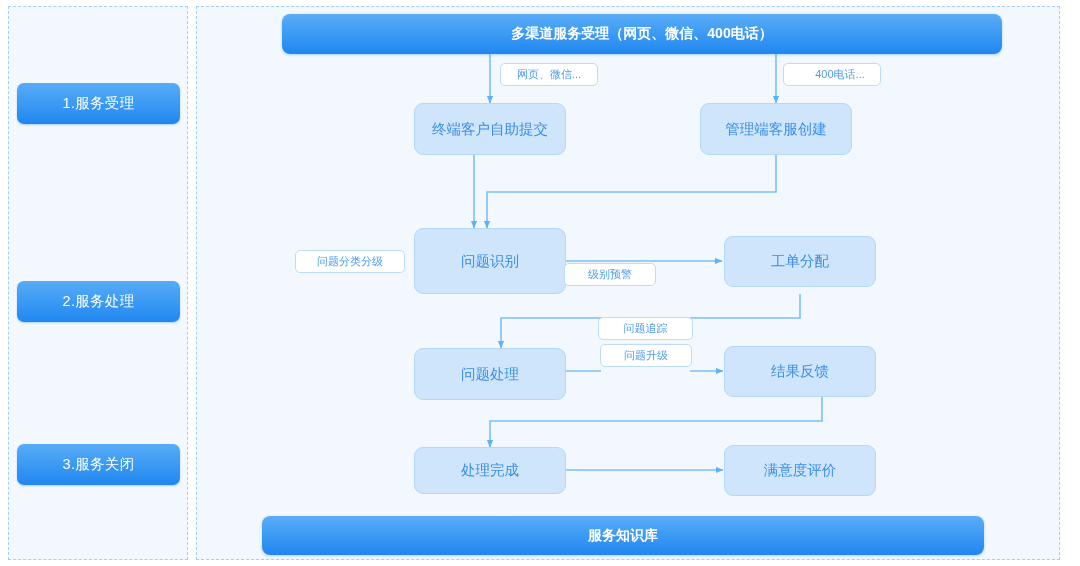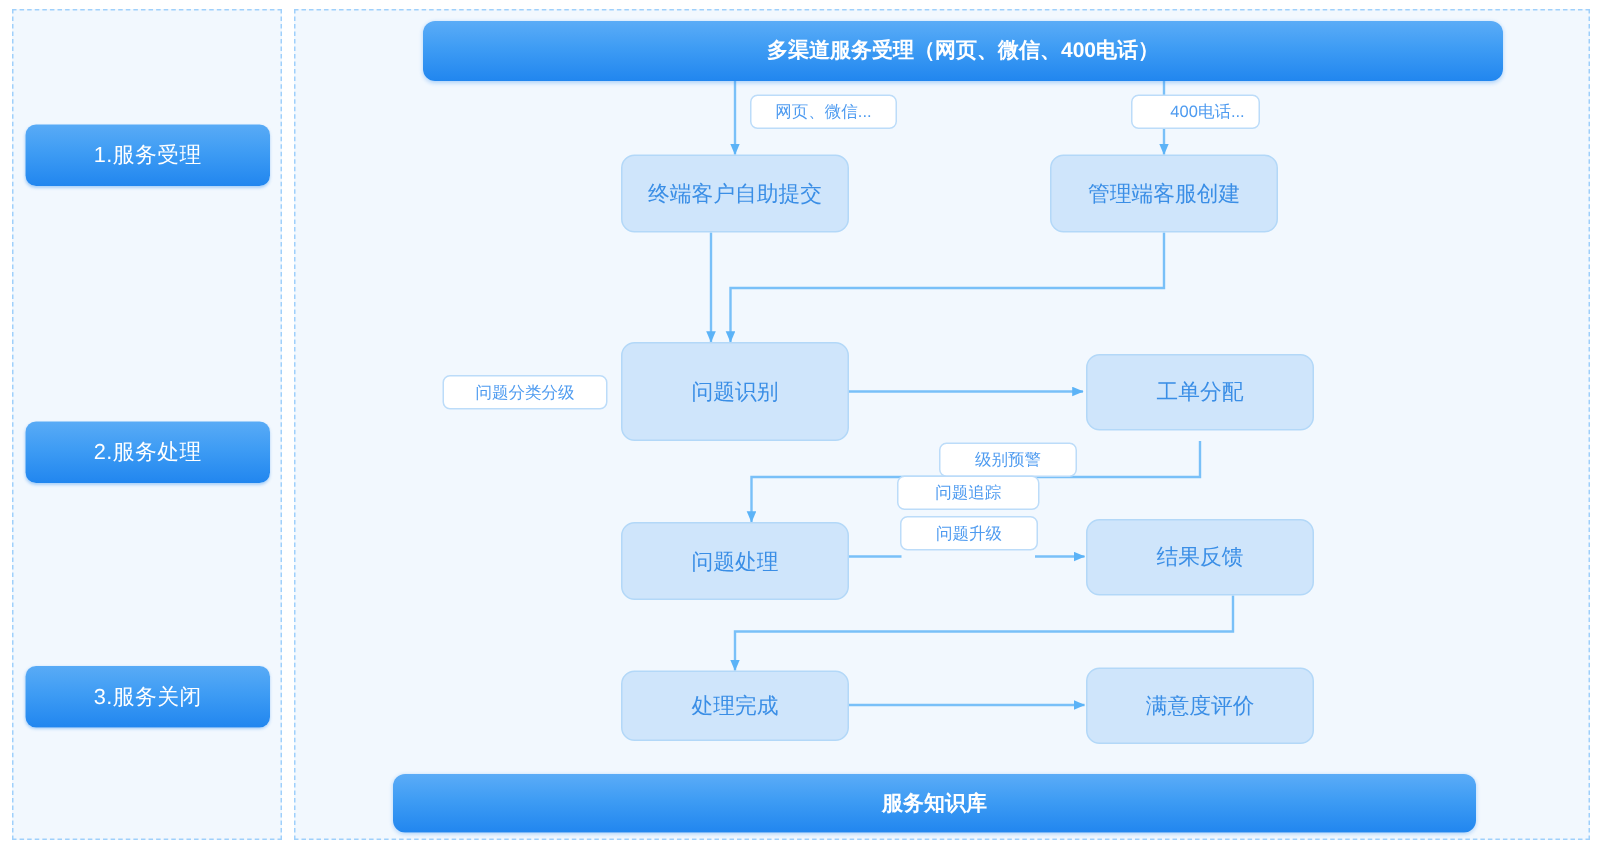--- a/index.html
+++ b/index.html
@@ -187,29 +187,29 @@
   </div>
 
   <div class="node" style="left:414px; top:447px; width:152px; height:47px;">
     <span>处理完成</span>
   </div>
 
   <div class="chip" style="left:500px; top:63px; width:98px;">
     <span>网页、微信...</span>
   </div>
 
-  <div class="chip" style="left:754px; top:63px; width:86px;padding-left:24px;">
+  <div class="chip" style="left:783px; top:63px; width:98px;padding-left:24px;">
     <span>400电话...</span>
   </div>
 
   <div class="chip" style="left:295px; top:250px; width:110px;">
     <span>问题分类分级</span>
   </div>
 
-  <div class="chip" style="left:626px; top:263px; width:92px;margin-top:32px;">
+  <div class="chip" style="left:564px; top:263px; width:92px;">
     <span>级别预警</span>
   </div>
 
 
   <div class="chip" style="left:598px; top:317px; width:95px;">
     <span>问题追踪</span>
   </div>
 
   <div class="chip" style="left:600px; top:344px; width:92px;">
     <span>问题升级</span>

